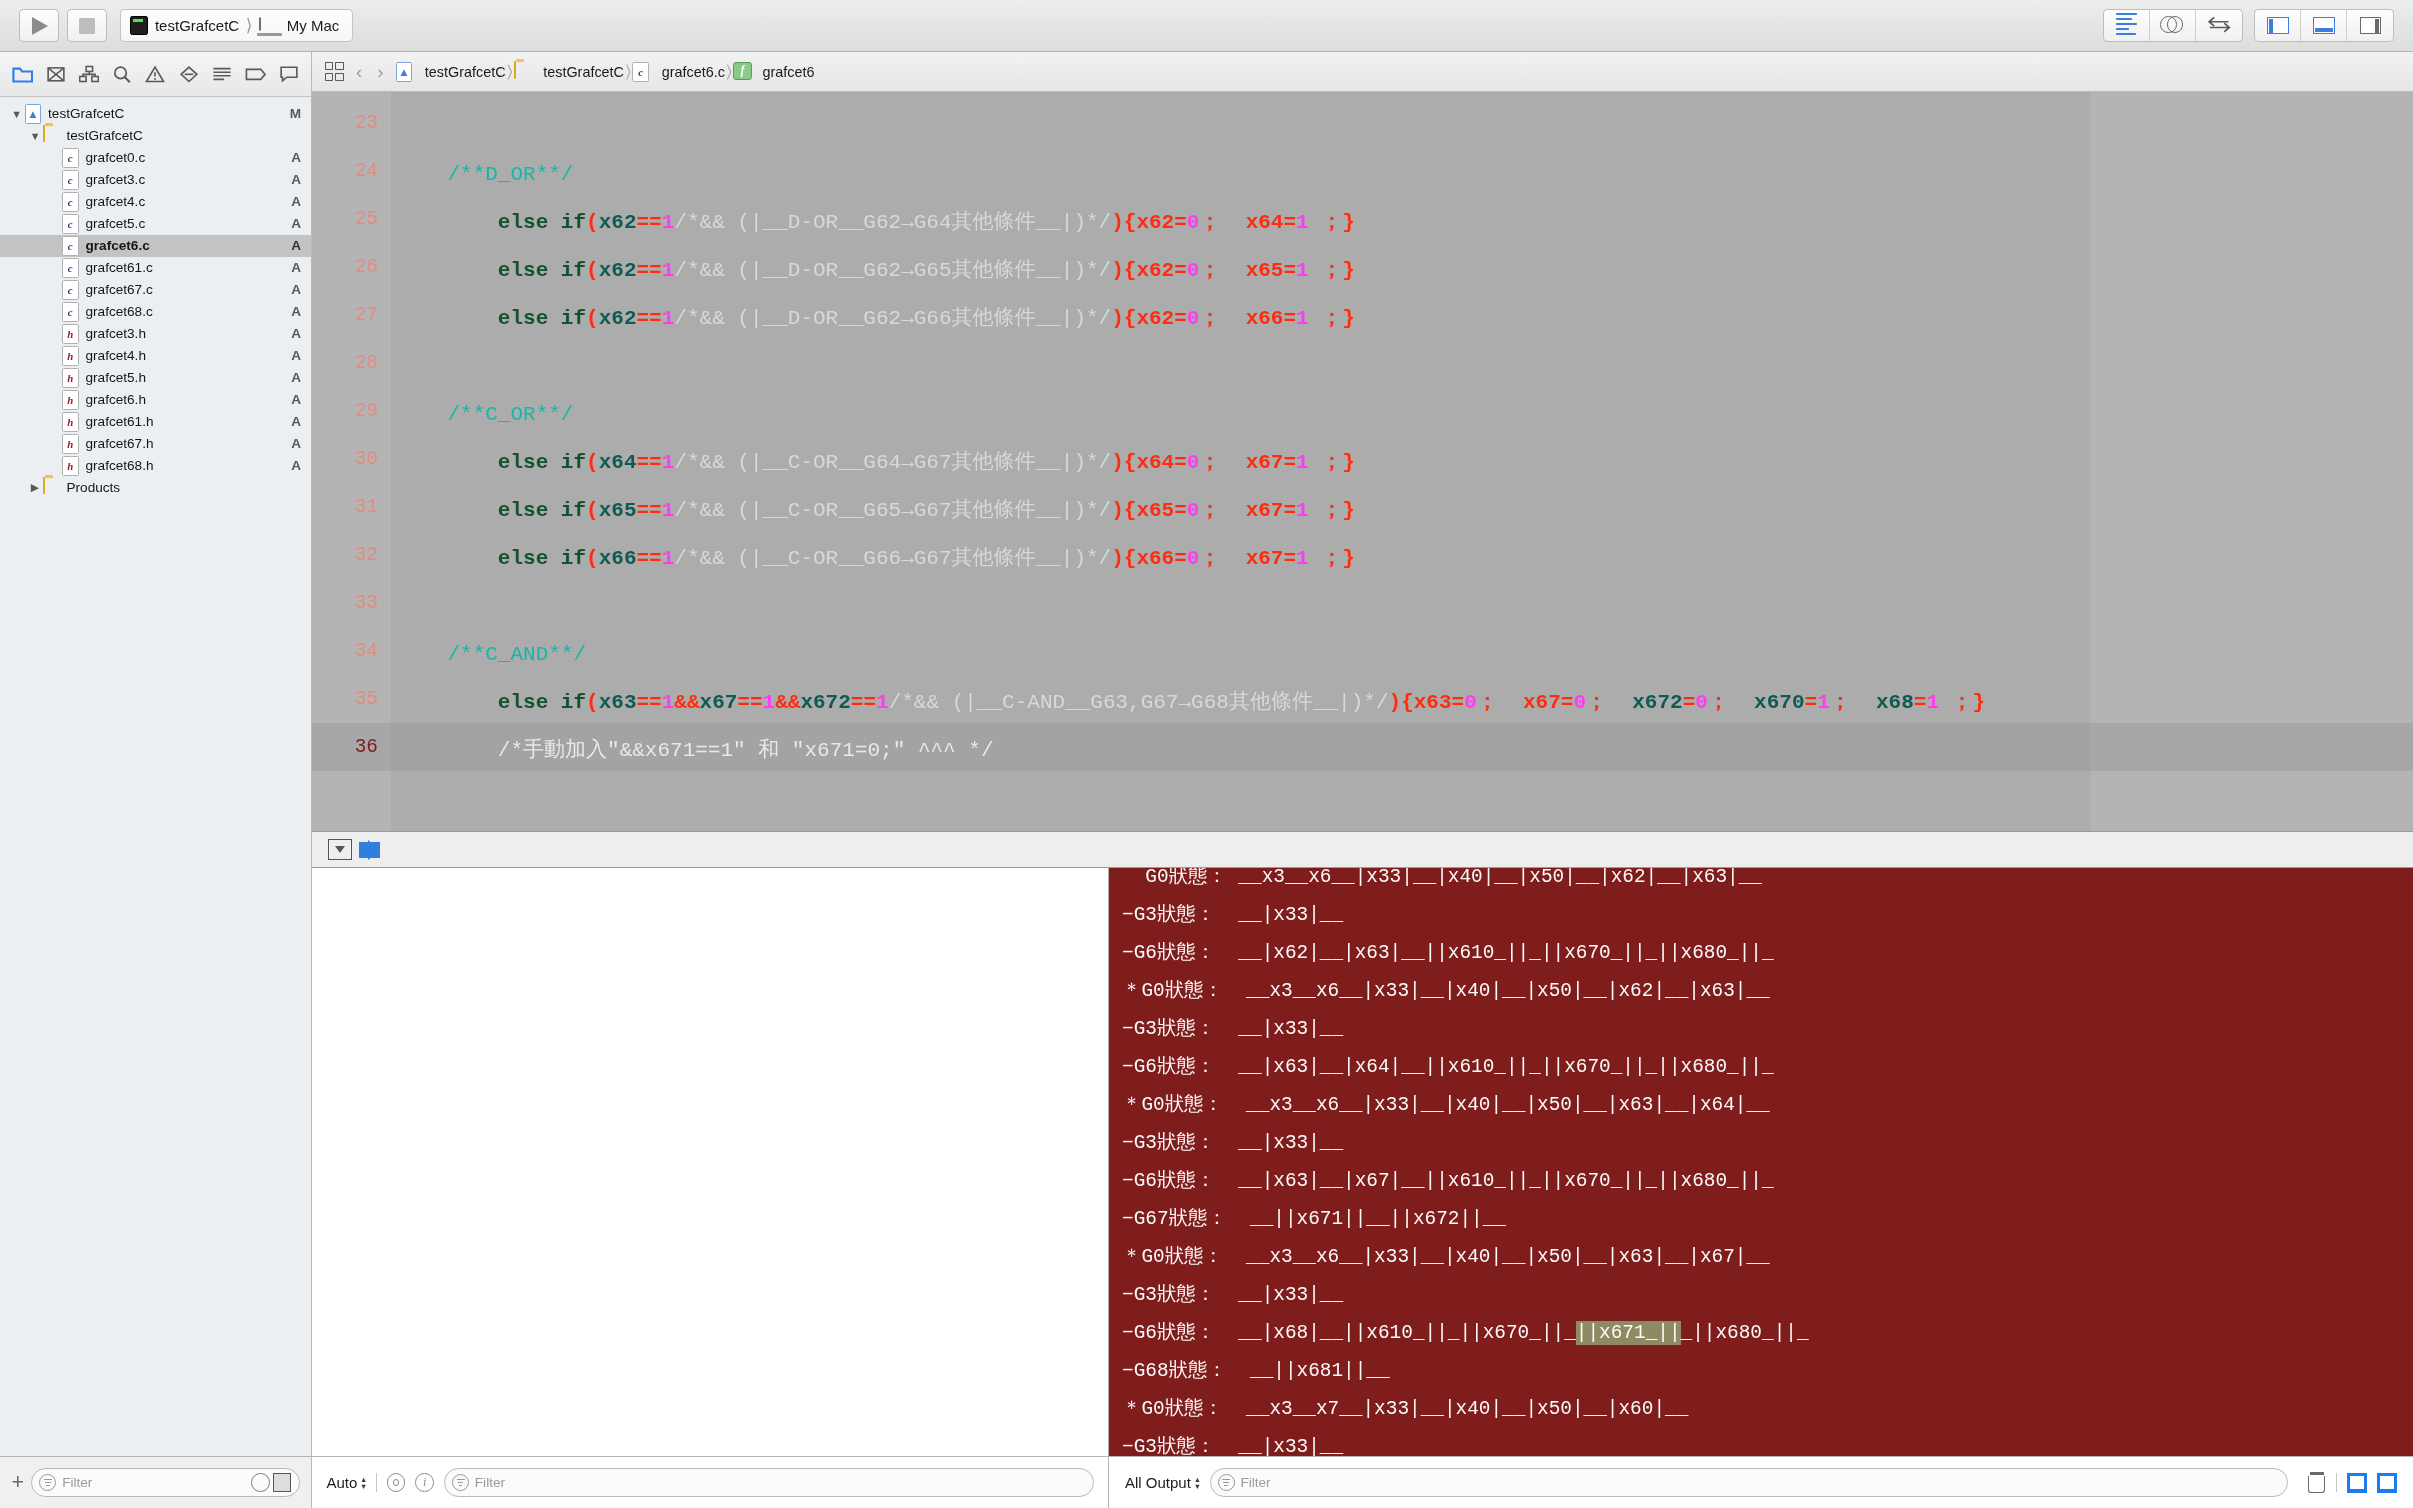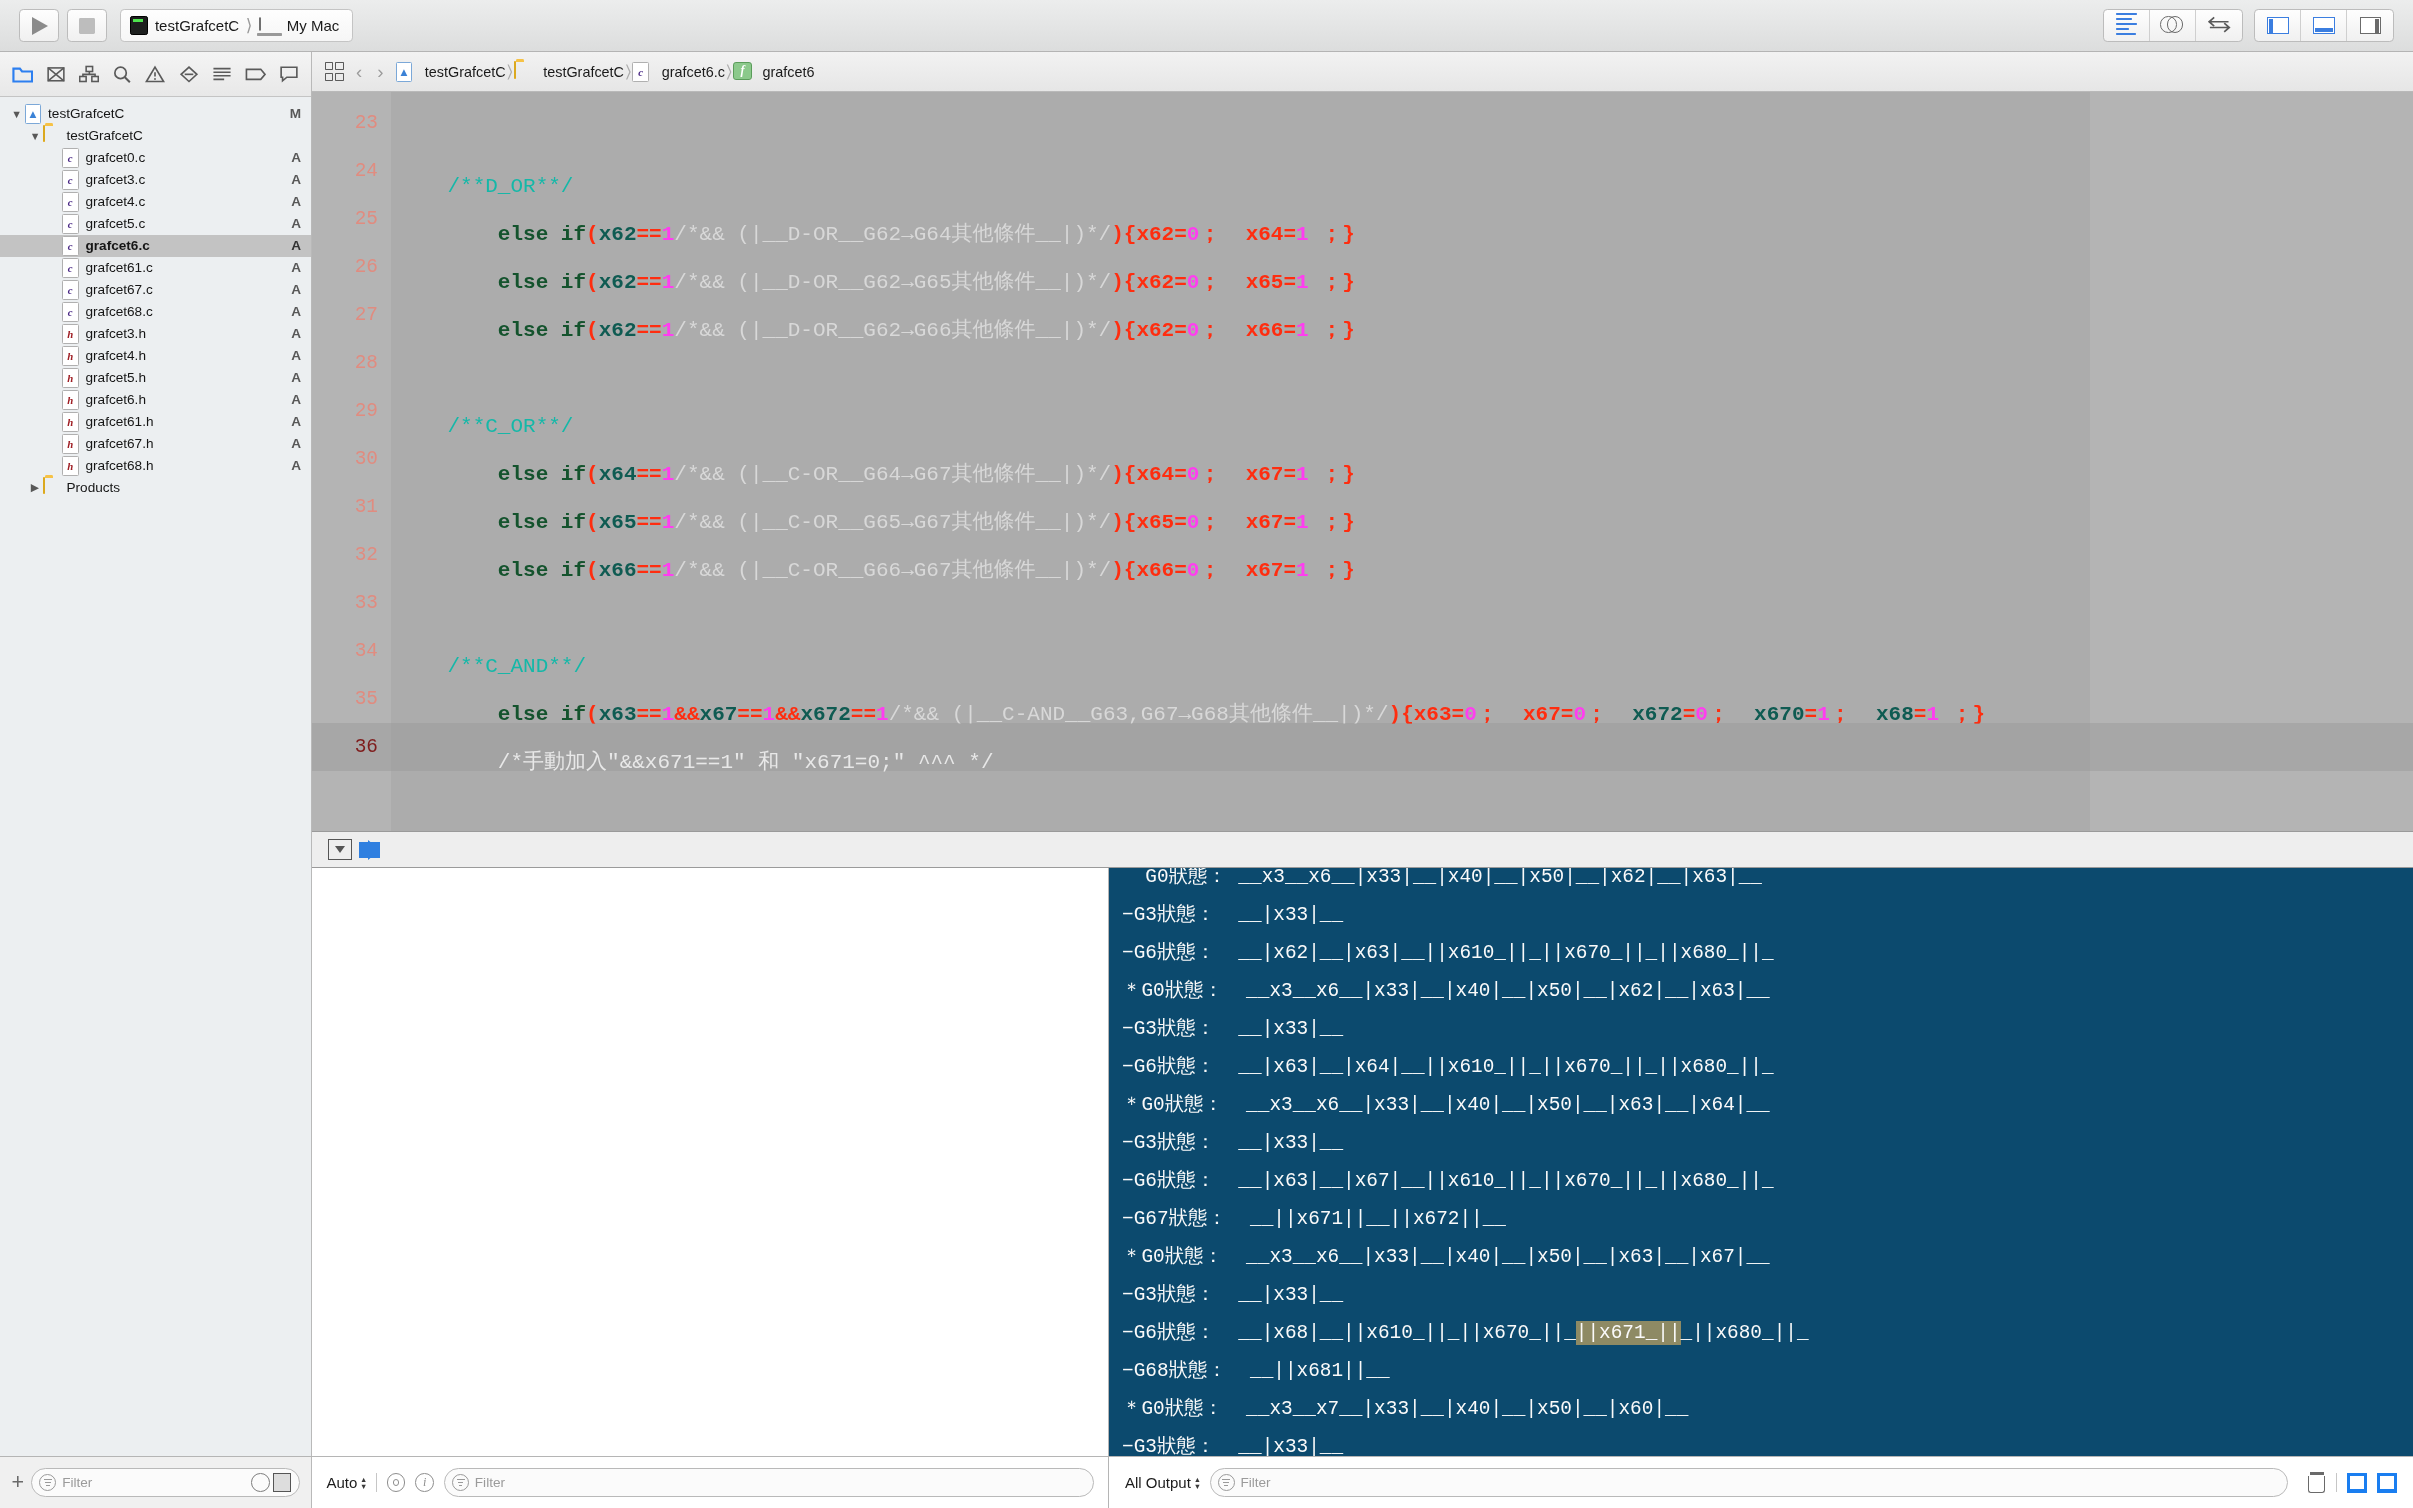--- a/index.html
+++ b/index.html
@@ -144,21 +144,21 @@
   
   .editor { flex:1; position:relative; background:#b4b4b4; overflow:hidden; }
   .edit-inner { position:absolute;inset:0; background:#b4b4b4; }
   .code-pane { position:absolute;left:0;top:0;width:1778px;bottom:0;background:#acacac; }
   .gutter { position:absolute;left:0;top:0;width:79px;bottom:0;background:#b4b4b4; }
   .lines { position:absolute;left:0;top:0;right:0;padding-top:7.2px;
            font-family:"Liberation Mono",monospace;font-size:21px;line-height:48px;white-space:pre; }
   .ln { position:relative;height:48px; }
   .ln .num { position:absolute;left:0;width:66px;text-align:right;color:#e08c80;font-size:19.4px; }
   .ln.cur .num { color:#7f1d1d;font-weight:normal; }
-  .ln .txt { position:absolute;left:85px;top:16px;white-space:pre; }
+  .ln .txt { position:absolute;left:85px;top:4px;white-space:pre; }
   .ln.hl { background:rgba(150,150,150,0.42); }
   .c-cmt { color:#14b8a8; }
   .c-cmt2 { color:#e8e8e8; }
   .c-kw  { color:#14532d; font-weight:bold; }
   .c-var { color:#0f5b52; font-weight:bold; }
   .c-op  { color:#ff2d0f; font-weight:bold; }
   .c-num { color:#ff3df0; font-weight:bold; }
   .c-par { color:#ff2d0f; font-weight:bold; }
   .c-gray{ color:#d8d8d8; }
 
@@ -168,21 +168,21 @@
   .dbg-tri { width:24.4px;height:21.5px;border:1.4px solid #555;display:flex;align-items:center;justify-content:center; }
   .dbg-tri i { width:0;height:0;border-left:5.7px solid transparent;border-right:5.7px solid transparent;
                border-top:7.2px solid #555; }
   .dbg-flag { width:0;height:0;border-top:10.8px solid transparent;border-bottom:10.8px solid transparent;
               border-left:12.2px solid #2f7fe0;position:relative; }
   .dbg-flag::before{content:"";position:absolute;left:-21.5px;top:-8px;width:21.5px;height:16px;background:#2f7fe0;}
 
   
   .lower { flex:0 0 588px; display:flex; min-height:0; }
   .varsview { width:797px;flex:0 0 797px;background:#fff;border-right:0.7px solid #b5b5b5; }
-  .console { flex:1; background:#0c4a6e; overflow:hidden; position:relative; }
+  .console { flex:1; background:#7f1d1d; overflow:hidden; position:relative; }
   .con-lines {
     position:absolute;left:13px;top:-10px;right:0;
     font-family:"Liberation Mono",monospace; font-size:19.4px; line-height:38px;
     color:#fafafa; white-space:pre;
   }
   .con-lines div { height:38px; }
   .hl-tok { background:#8e8a64; padding:0.7px 0; }
 
   
   .bottom { height:52px;flex:0 0 52px;display:flex;border-top:0.7px solid #b5b5b5;background:#f3f3f3; }

